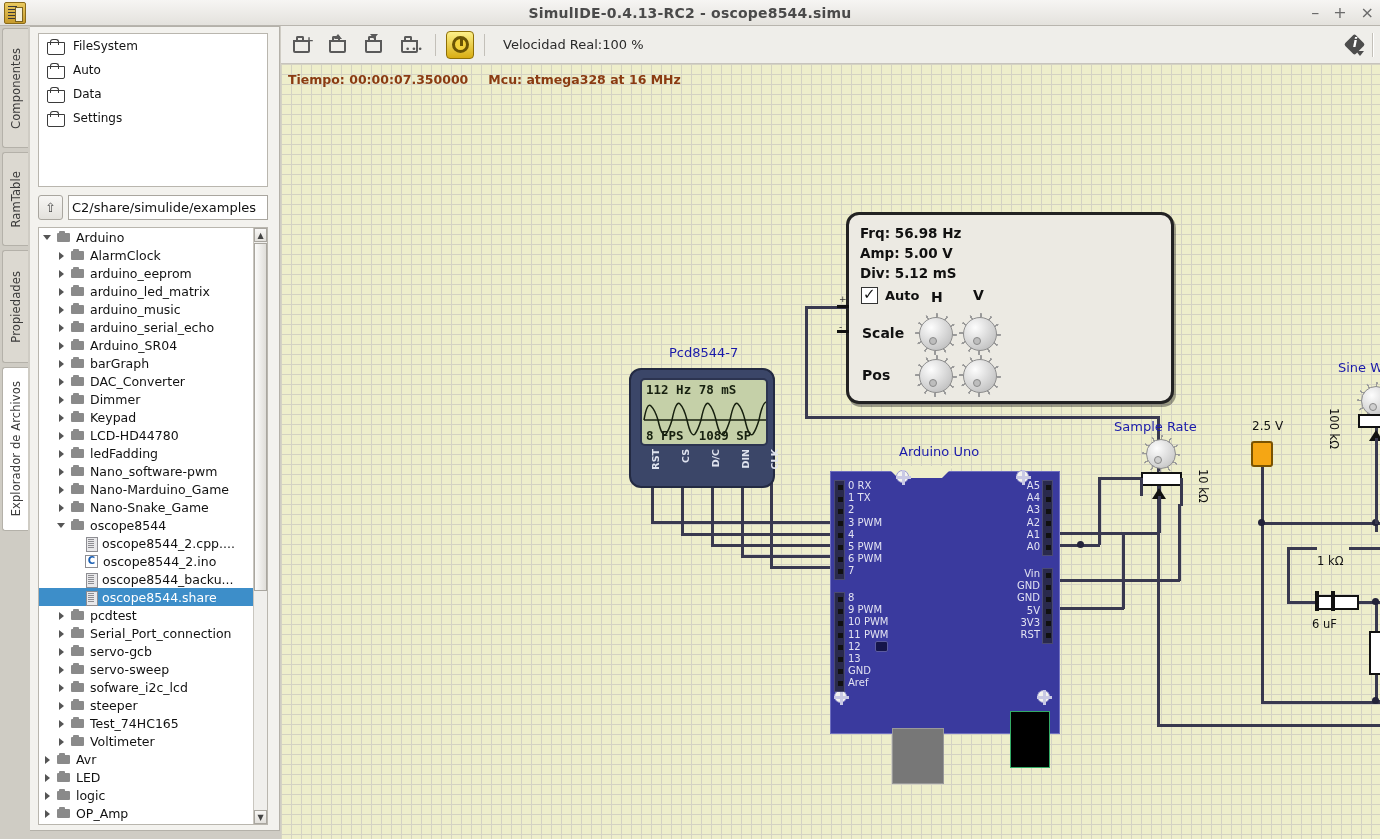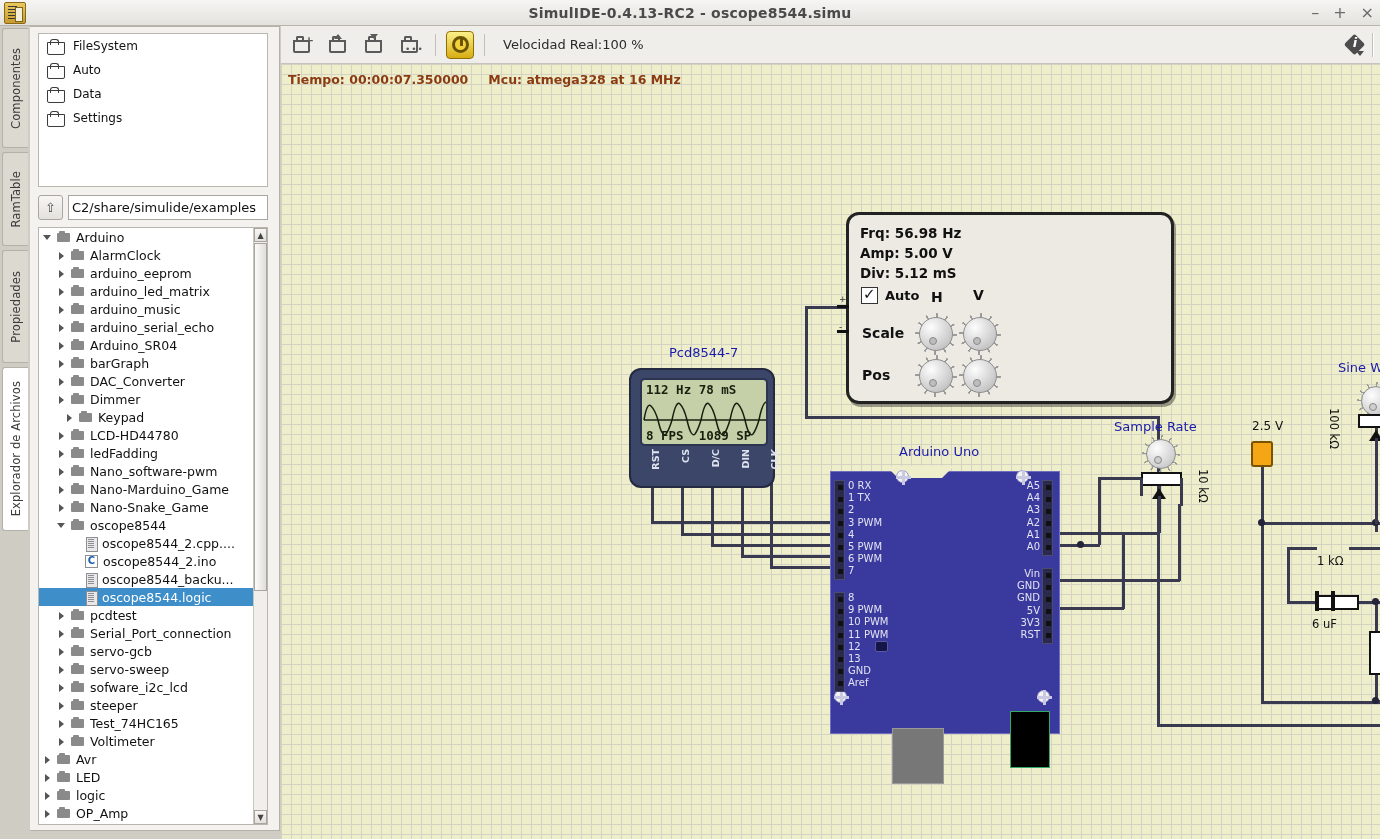--- a/index.html
+++ b/index.html
@@ -438,21 +438,21 @@
           <div class="trow" style="padding-left: 18px;">
             <span class="arrow closed"></span>
             <span class="fico"></span>
             <span>DAC_Converter</span>
           </div>
           <div class="trow" style="padding-left: 18px;">
             <span class="arrow closed"></span>
             <span class="fico"></span>
             <span>Dimmer</span>
           </div>
-          <div class="trow" style="padding-left: 26px;">
+          <div class="trow" style="padding-left: 18px;">
             <span class="arrow closed"></span>
             <span class="fico"></span>
             <span>Keypad</span>
           </div>
           <div class="trow" style="padding-left: 18px;">
             <span class="arrow closed"></span>
             <span class="fico"></span>
             <span>LCD-HD44780</span>
           </div>
           <div class="trow" style="padding-left: 18px;">
@@ -493,21 +493,21 @@
             <span>oscope8544_2.ino</span>
           </div>
           <div class="trow" style="padding-left: 32px;">
             <span class="arrow "></span>
             <span class="dico"></span>
             <span>oscope8544_backu...</span>
           </div>
           <div class="trow sel" style="padding-left: 32px;">
             <span class="arrow "></span>
             <span class="dico"></span>
-            <span>oscope8544.logic</span>
+            <span>oscope8544.share</span>
           </div>
           <div class="trow" style="padding-left: 18px;">
             <span class="arrow closed"></span>
             <span class="fico"></span>
             <span>pcdtest</span>
           </div>
           <div class="trow" style="padding-left: 18px;">
             <span class="arrow closed"></span>
             <span class="fico"></span>
             <span>Serial_Port_connection</span>

